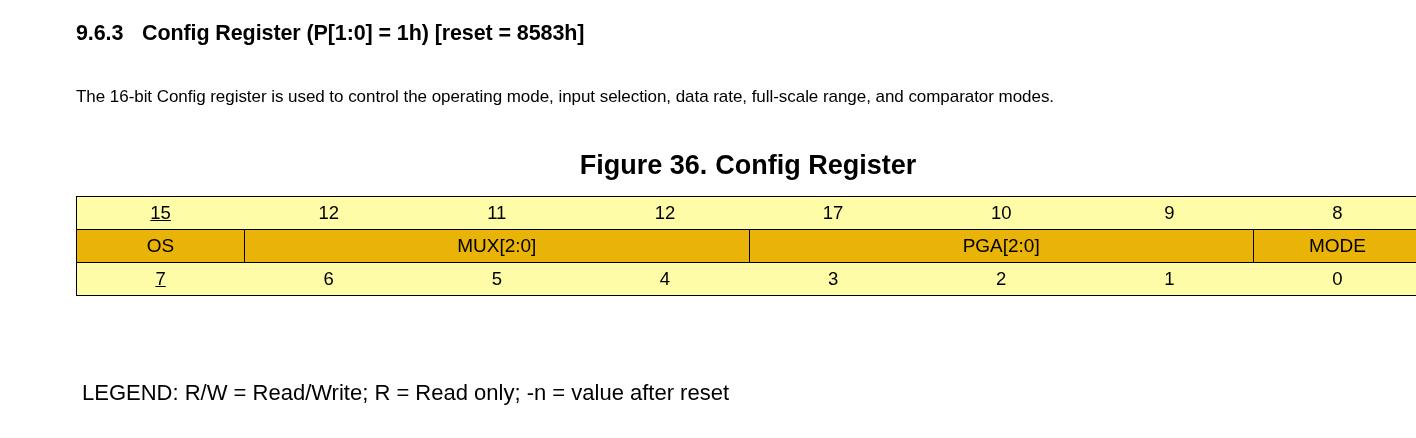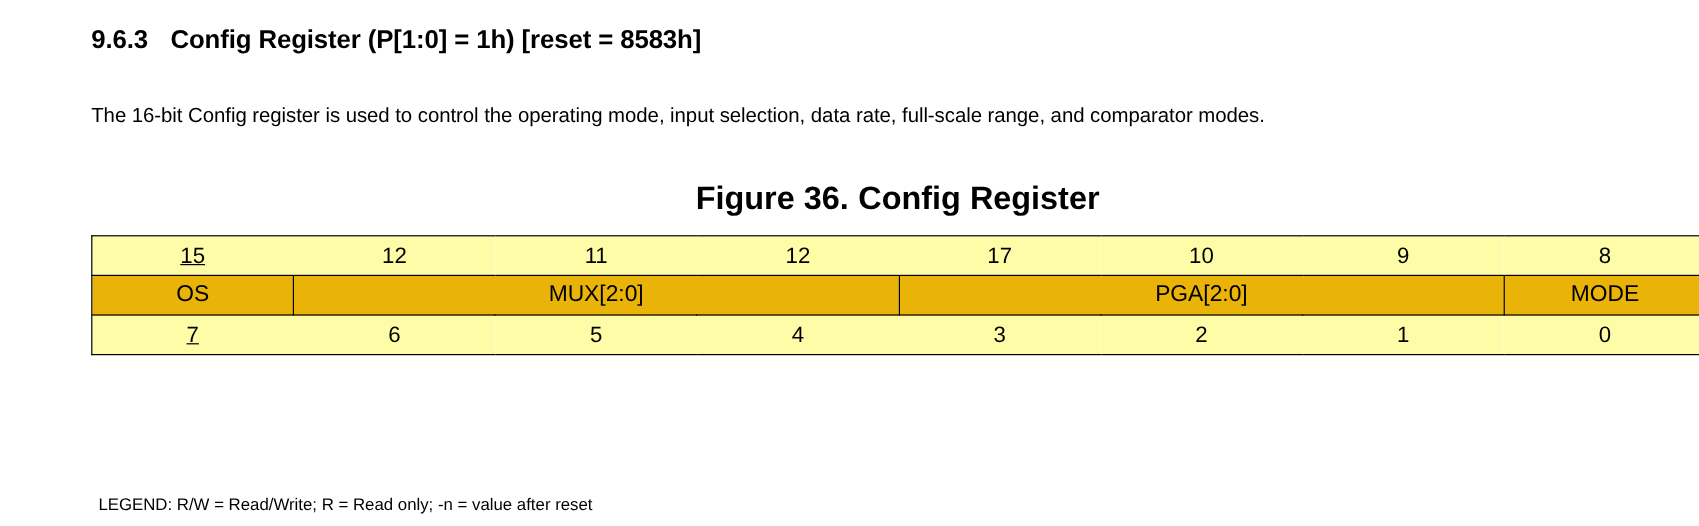--- a/index.html
+++ b/index.html
@@ -106,22 +106,22 @@
     border-left-color: #000000;
   }
   .reg-table tr.resetrow td:last-child {
     border-right-color: #000000;
   }
 
   
   .legend {
     position: absolute;
     left: 42px;
-    top: 412px;
-    font-size: 14px;
+    top: 380px;
+    font-size: 22px;
     white-space: nowrap;
   }
 </style>
 </head>
 <body>
 
 <div class="page">
 
   <div class="section-heading">
     <span class="sec-num">9.6.3</span><span>Config Register (P[1:0] = 1h) [reset = 8583h]</span>

